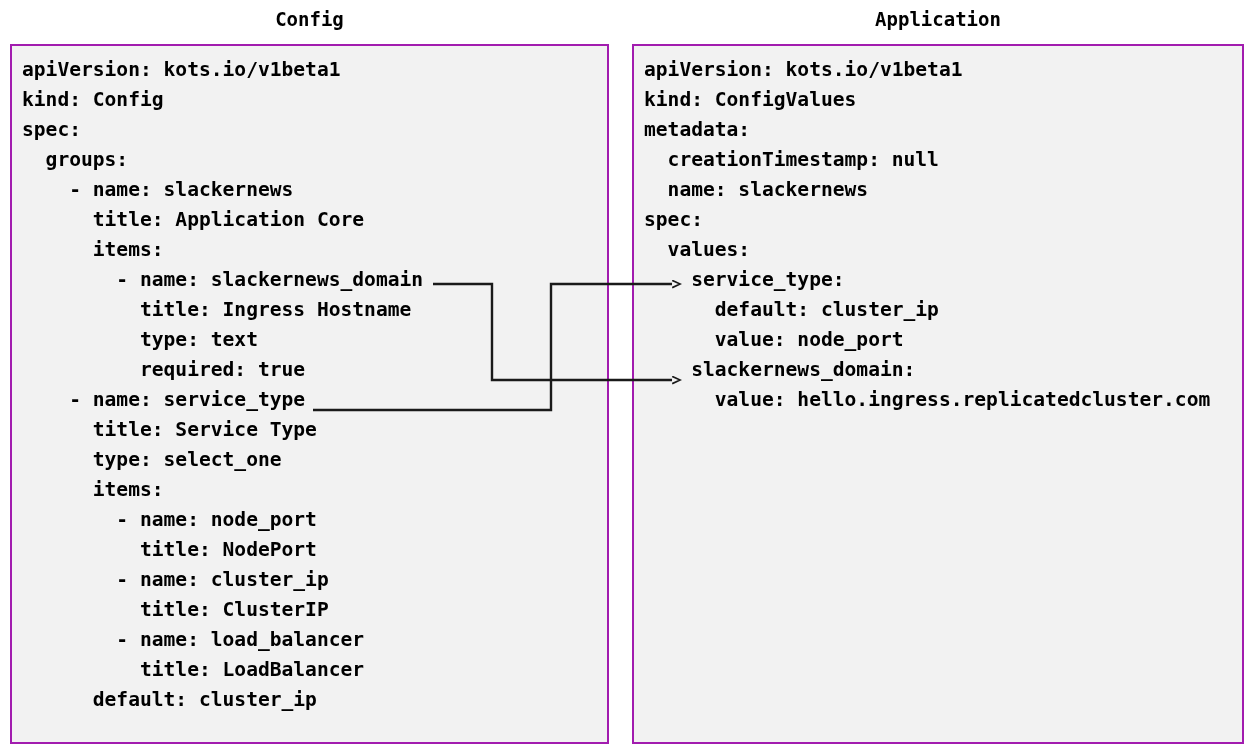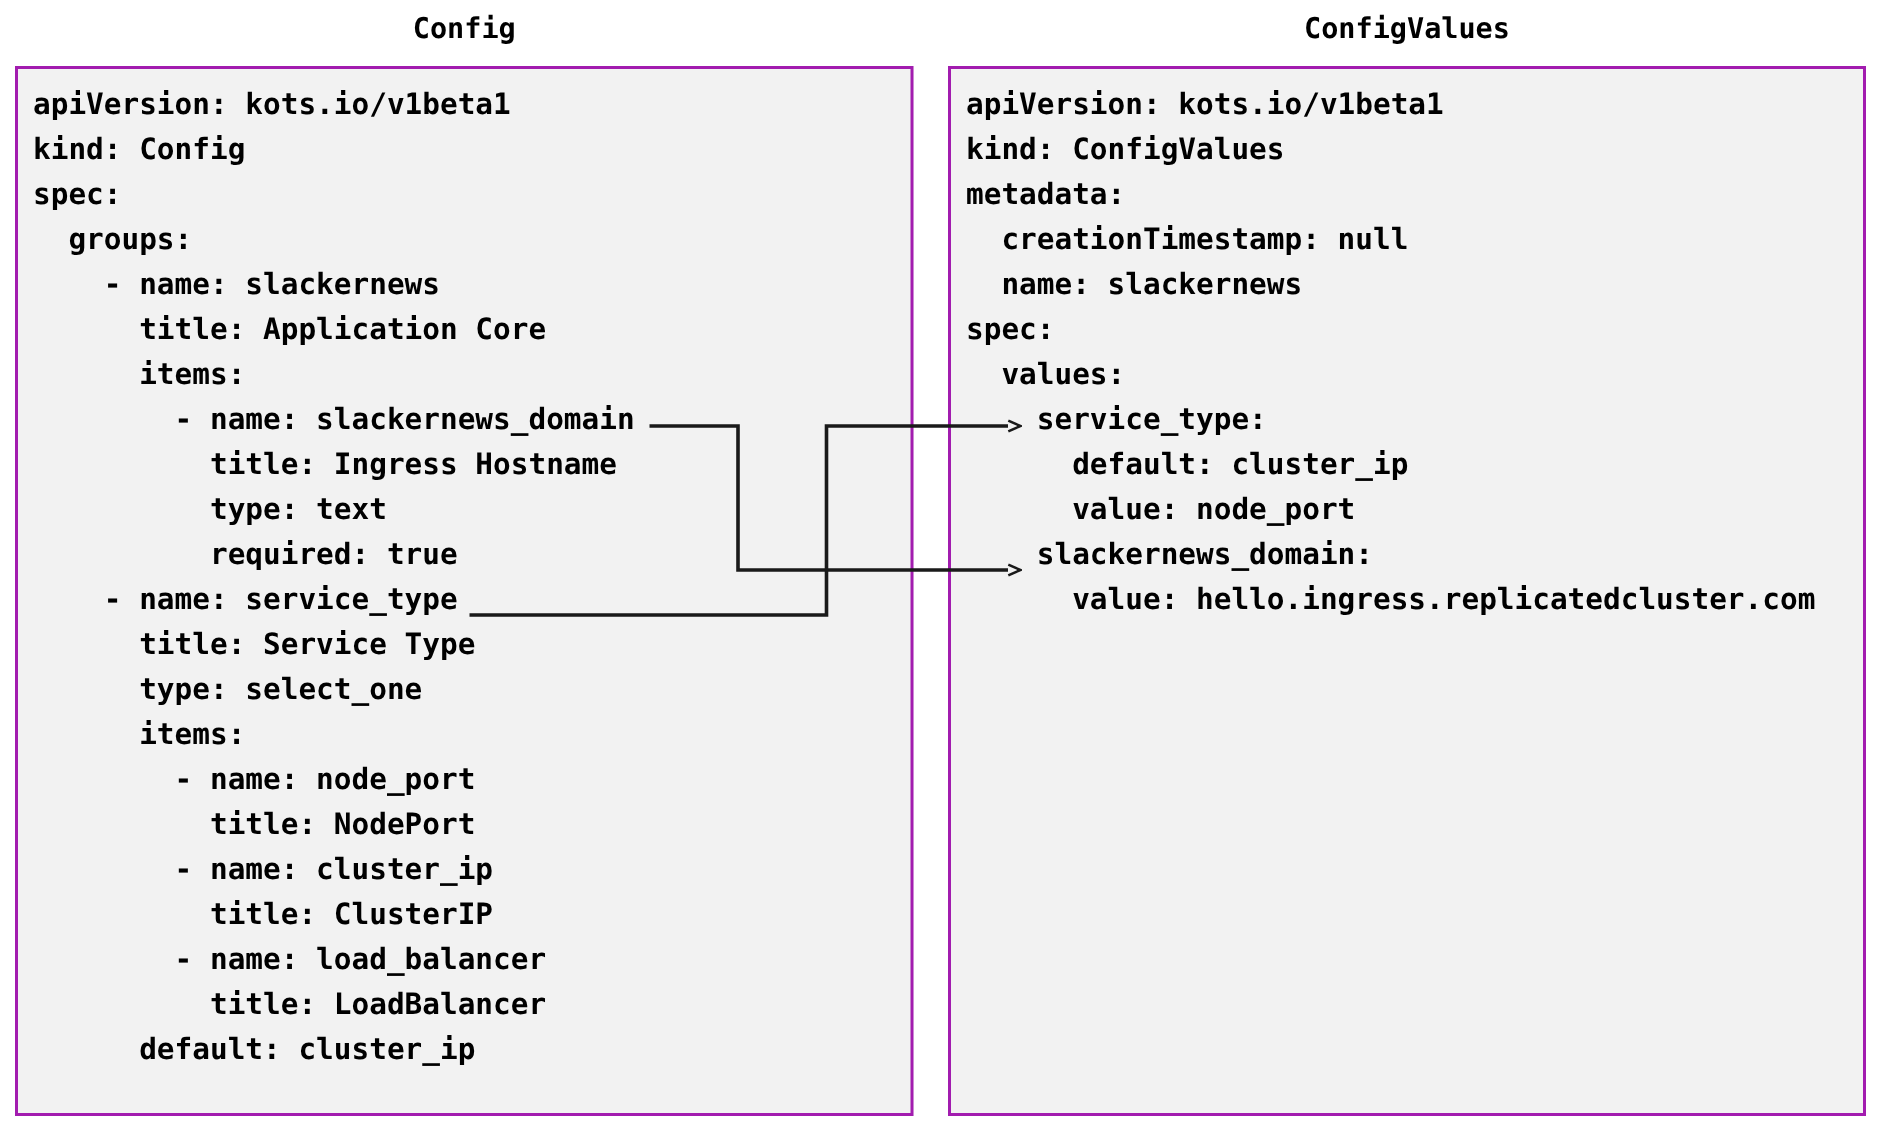--- a/index.html
+++ b/index.html
@@ -74,21 +74,21 @@
     pointer-events: none;
   }
 </style>
 </head>
 <body>
 
 <div id="stage">
 
   <div class="panel-title" id="title-config">Config</div>
 
-  <div class="panel-title" id="title-configvalues">ConfigValues</div>
+  <div class="panel-title" id="title-configvalues">Application</div>
 
   <div class="panel" id="panel-config">
     <div class="code-block" id="code-config"><div class="code-line">apiVersion: kots.io/v1beta1</div><div class="code-line">kind: Config</div><div class="code-line">spec:</div><div class="code-line">  groups:</div><div class="code-line">    - name: slackernews</div><div class="code-line">      title: Application Core</div><div class="code-line">      items:</div><div class="code-line">        - name: slackernews_domain</div><div class="code-line">          title: Ingress Hostname</div><div class="code-line">          type: text</div><div class="code-line">          required: true</div><div class="code-line">    - name: service_type</div><div class="code-line">      title: Service Type</div><div class="code-line">      type: select_one</div><div class="code-line">      items:</div><div class="code-line">        - name: node_port</div><div class="code-line">          title: NodePort</div><div class="code-line">        - name: cluster_ip</div><div class="code-line">          title: ClusterIP</div><div class="code-line">        - name: load_balancer</div><div class="code-line">          title: LoadBalancer</div><div class="code-line">      default: cluster_ip</div></div>
   </div>
 
   <div class="panel" id="panel-configvalues">
     <div class="code-block" id="code-configvalues"><div class="code-line">apiVersion: kots.io/v1beta1</div><div class="code-line">kind: ConfigValues</div><div class="code-line">metadata:</div><div class="code-line">  creationTimestamp: null</div><div class="code-line">  name: slackernews</div><div class="code-line">spec:</div><div class="code-line">  values:</div><div class="code-line">    service_type:</div><div class="code-line">      default: cluster_ip</div><div class="code-line">      value: node_port</div><div class="code-line">    slackernews_domain:</div><div class="code-line">      value: hello.ingress.replicatedcluster.com</div></div>
   </div>
 
   <svg id="connectors" viewBox="0 0 1258 756">

